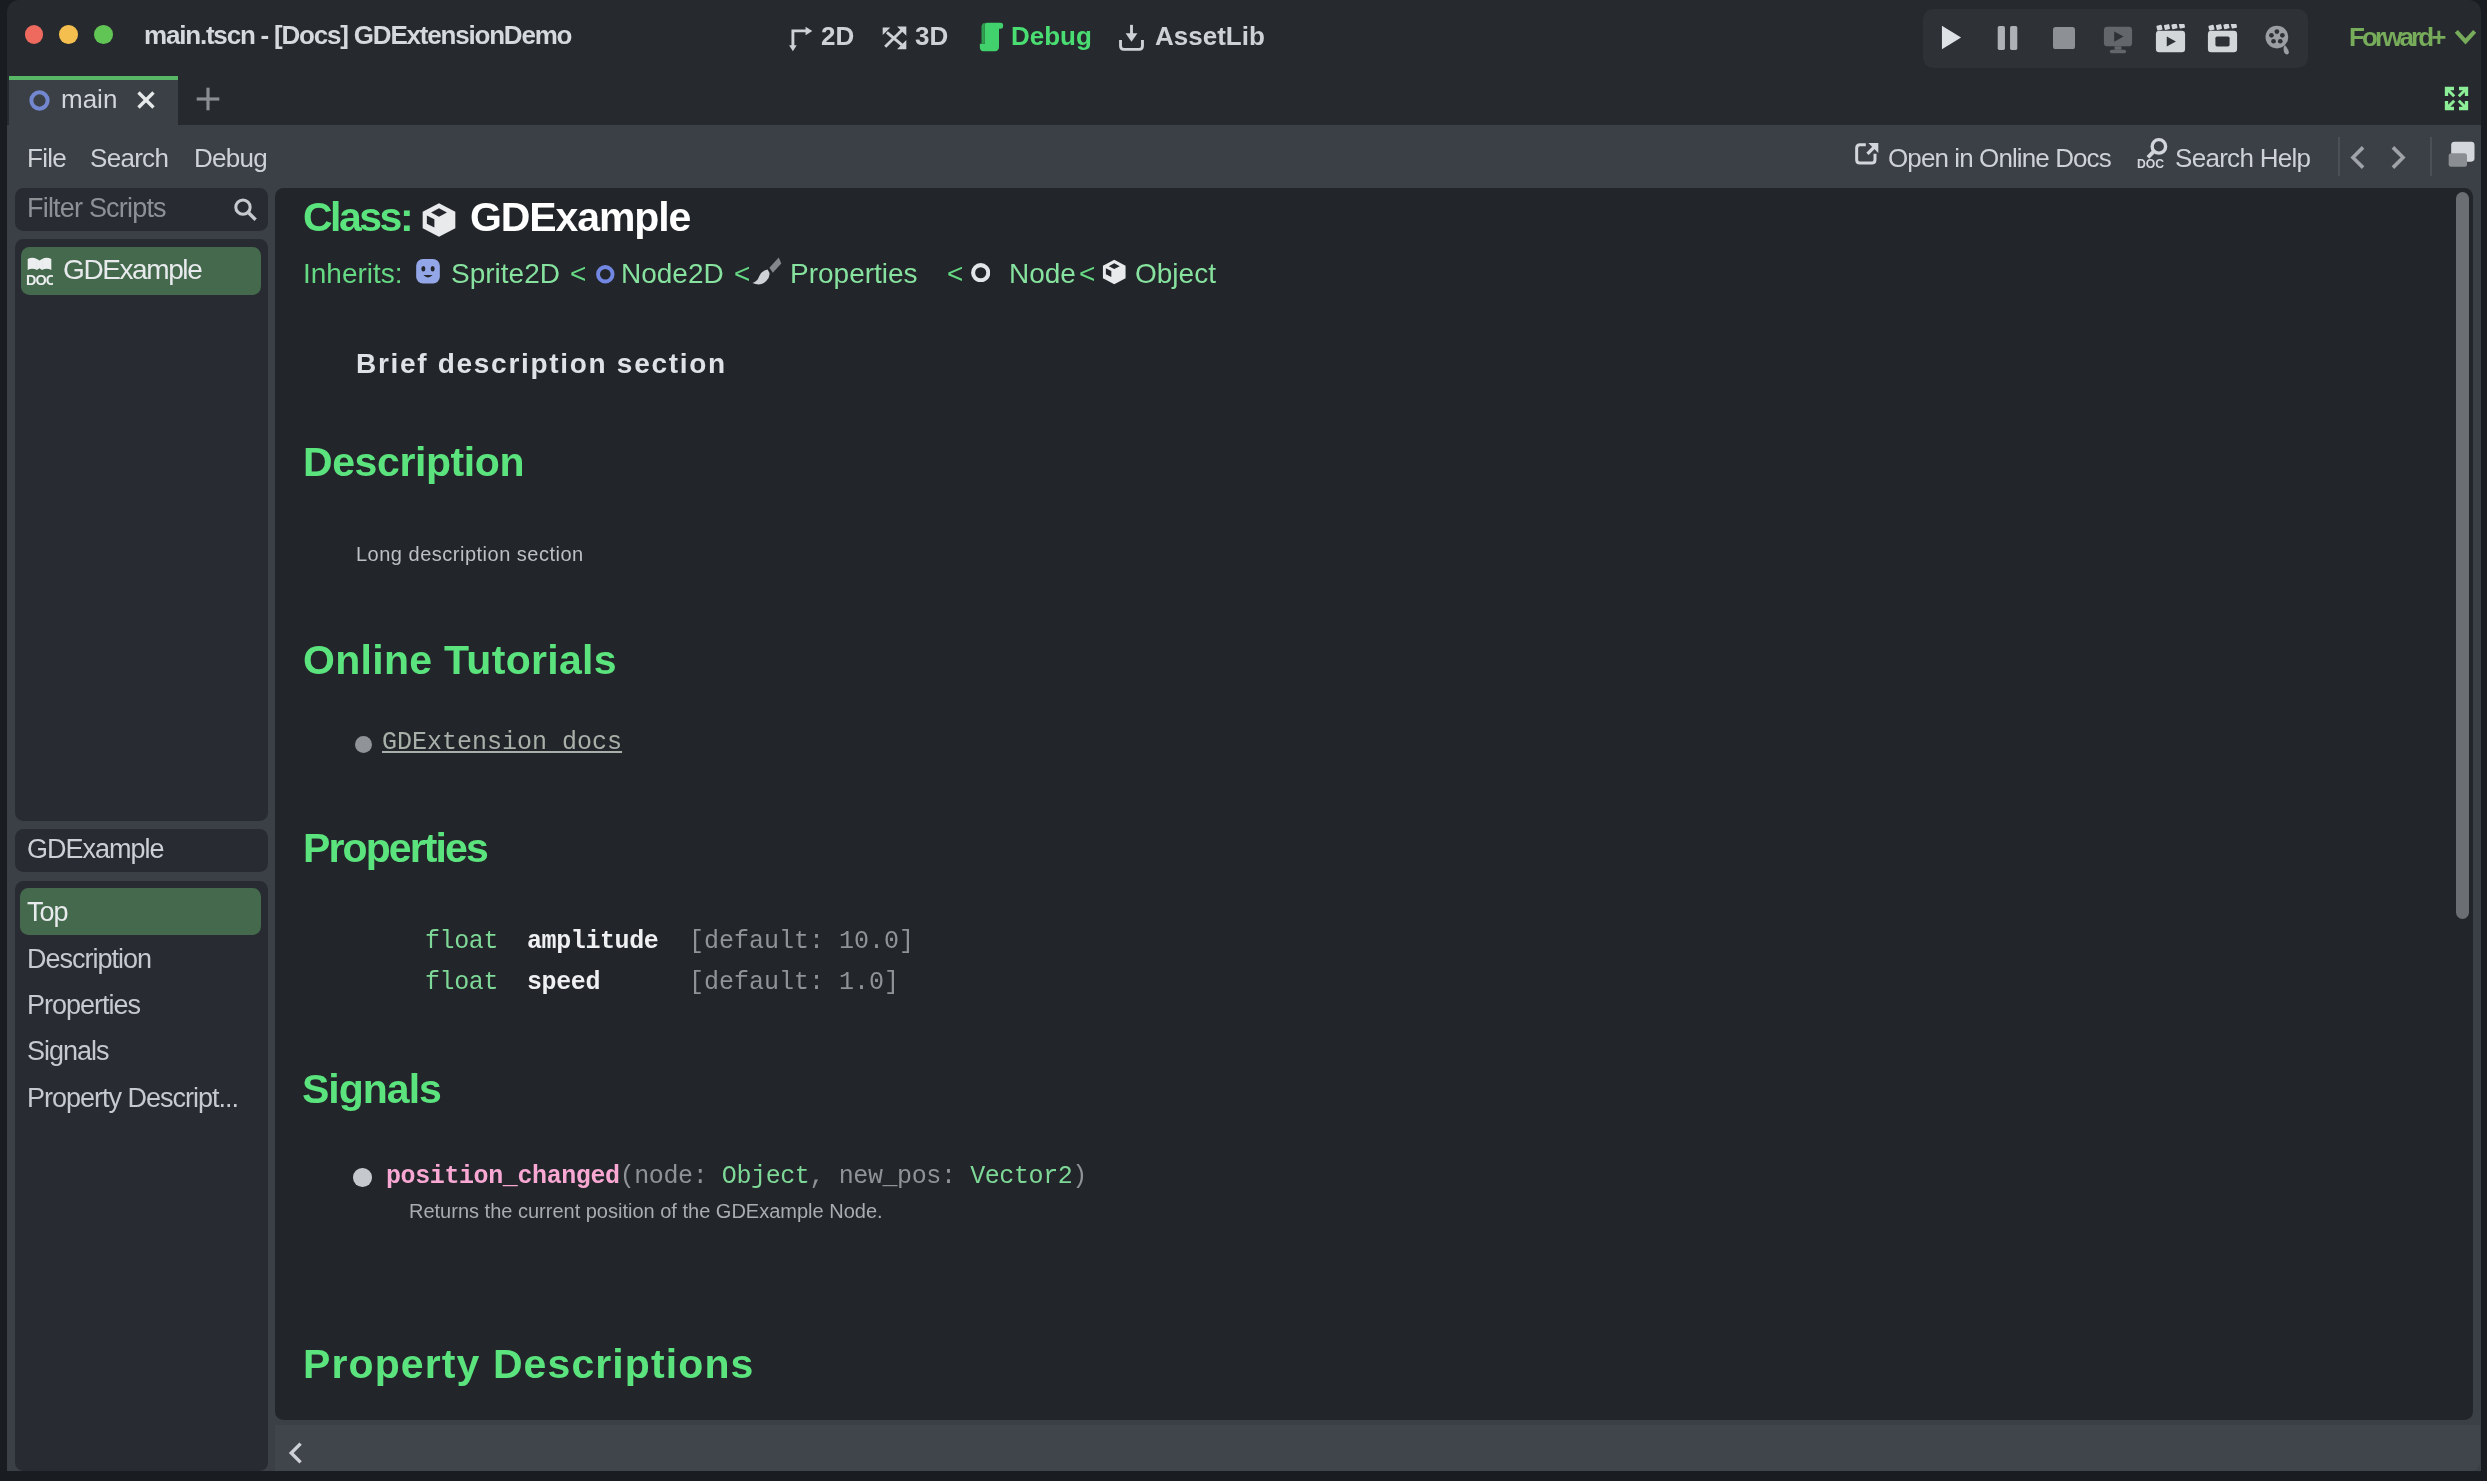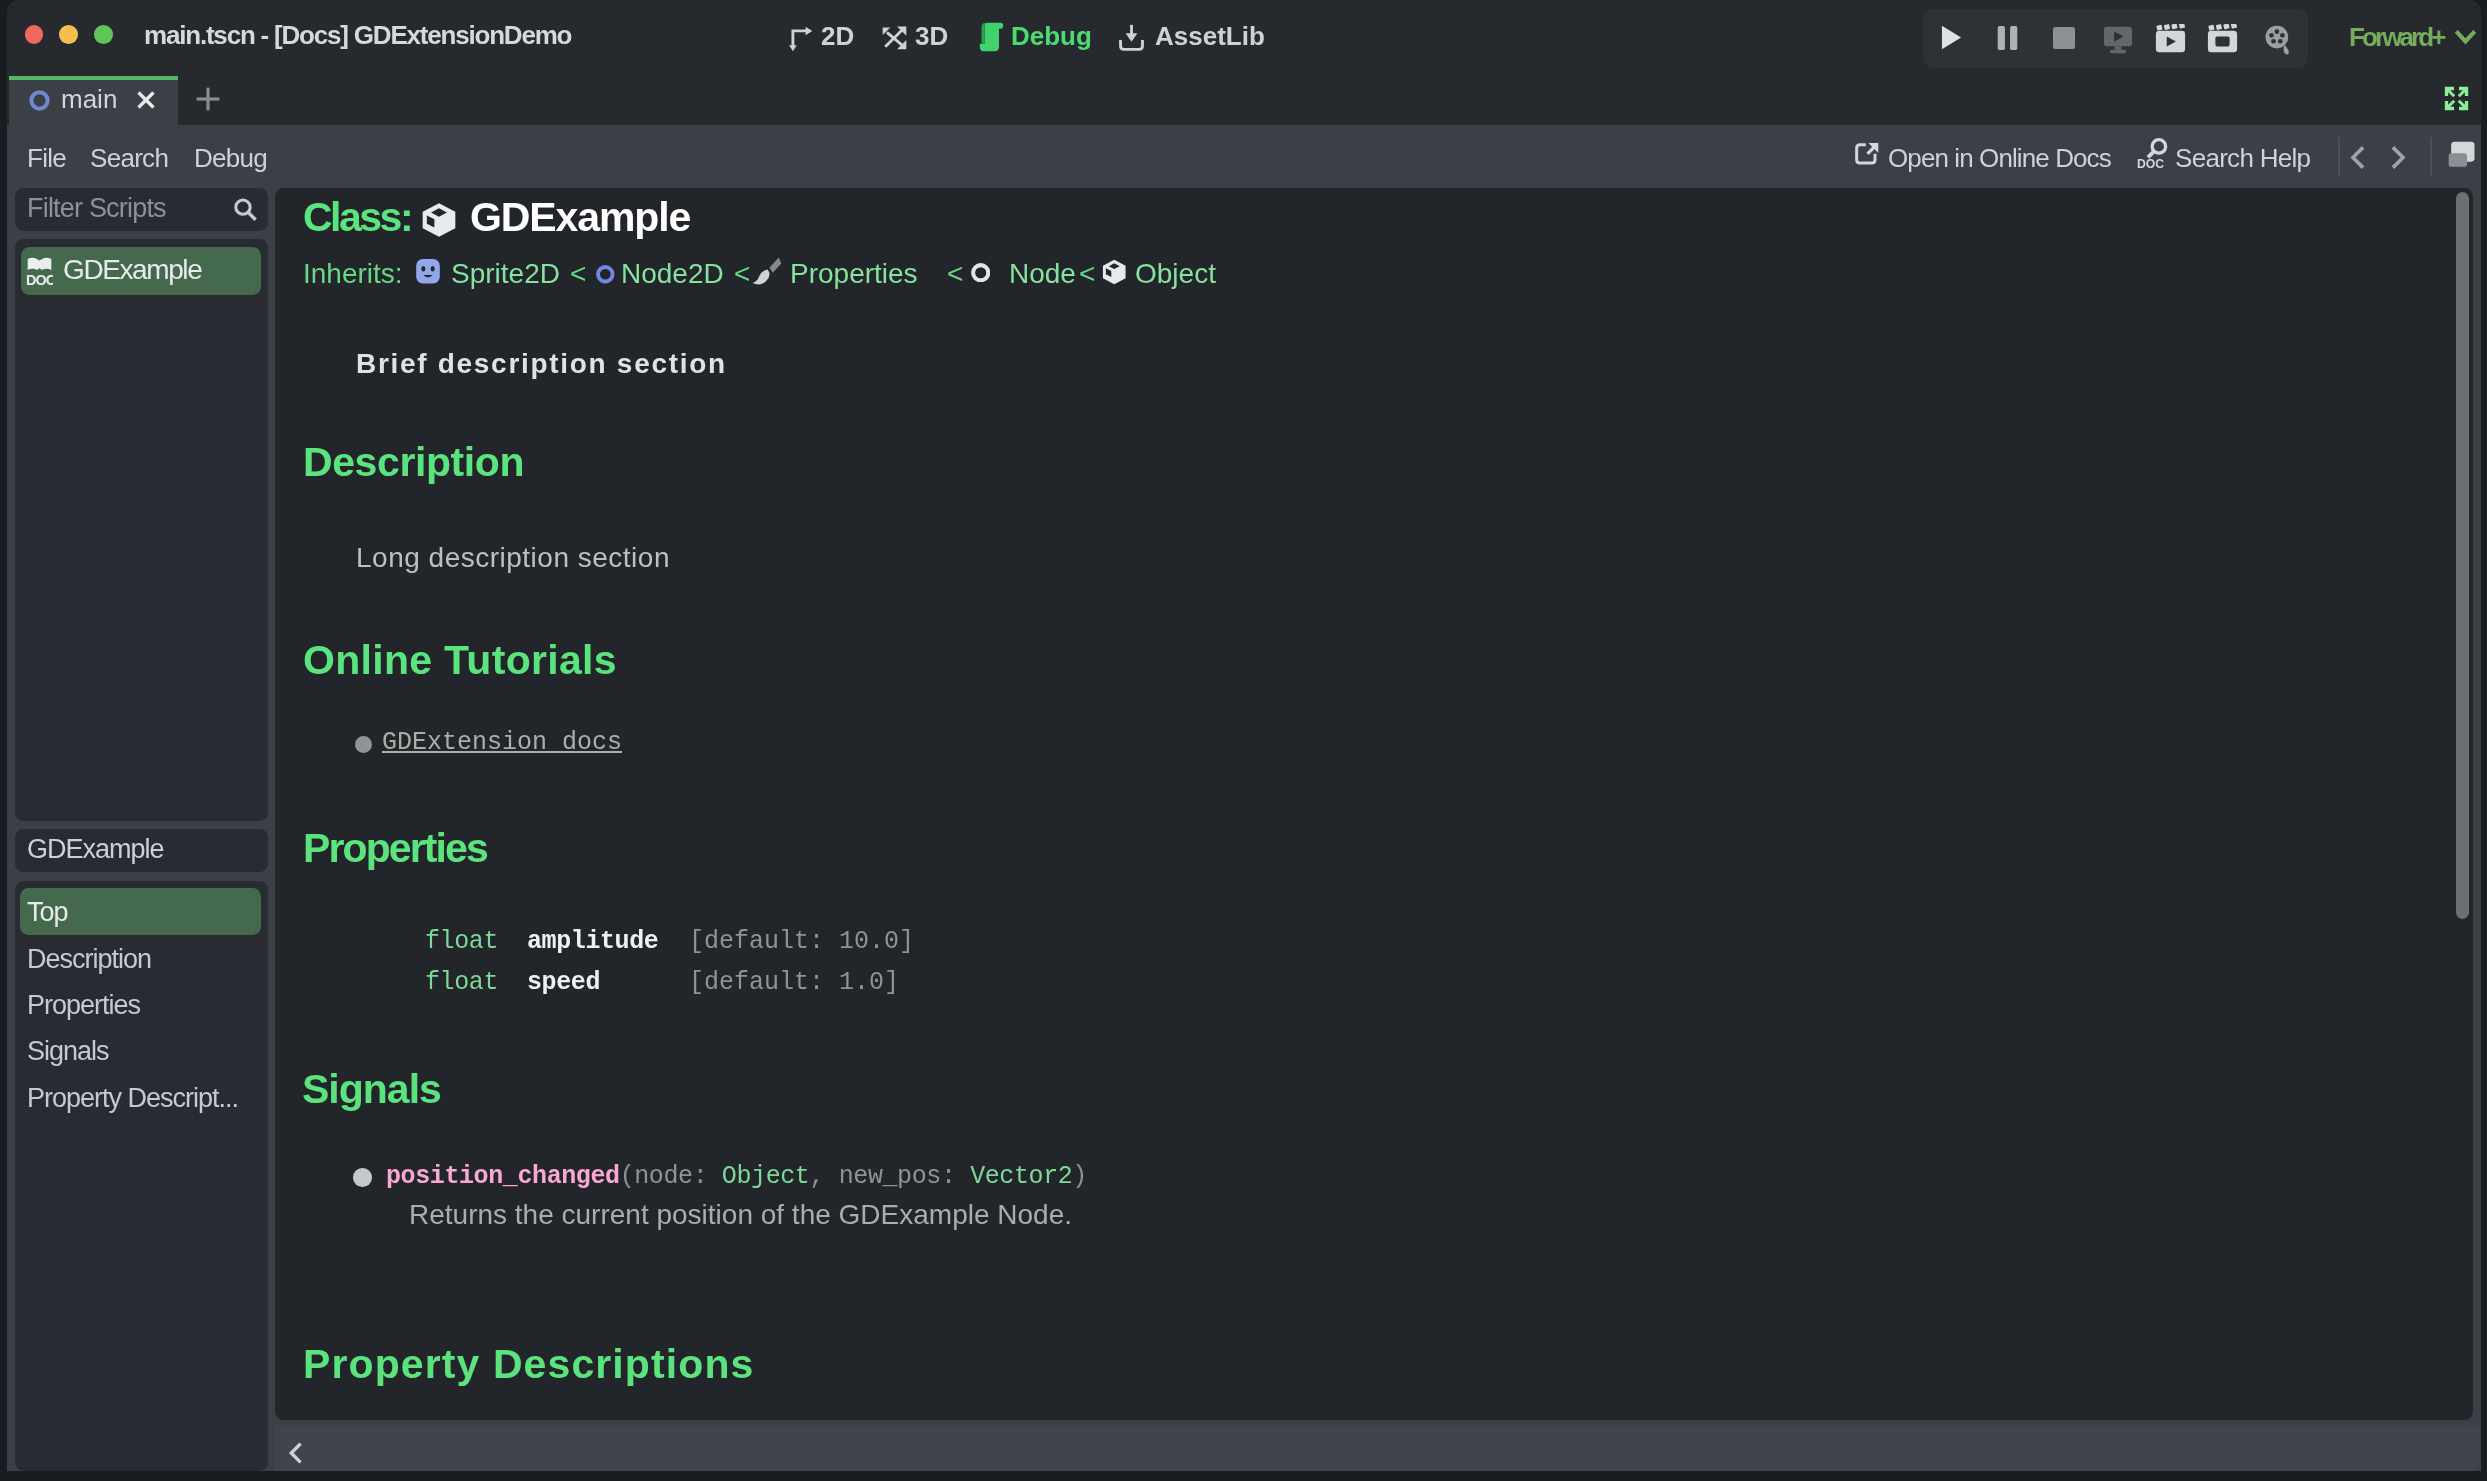--- a/index.html
+++ b/index.html
@@ -45,21 +45,21 @@
   .navitem { left:27px; font-size:27px; color:#c6cad0; letter-spacing:-1px; }
   #topitem { left:20px; top:888px; width:241px; height:47px; background:#44694c; border-radius:8.5px; }
 
   #content { left:275px; top:188px; width:2198px; height:1232px; background:#222529; border-radius:8.5px; }
   #scrollh { left:2456px; top:192px; width:12.7px; height:727px; background:#6b6f74; border-radius:6.8px; }
 
   #bottombar { left:275px; top:1425px; width:2205px; height:46px; background:#40454b; border-radius:0 0 8.5px 0; }
 
   .h1 { font-size:41px; font-weight:bold; color:#5be37e; letter-spacing:-0.4px; }
   .body-bold { font-size:28px; font-weight:bold; color:#dfe2e6; letter-spacing:1.7px; }
-  .body-gray { font-size:28px; color:#bcc0c4; }
+  .body-gray { font-size:20px; color:#bcc0c4; }
   .mono { font-family:Liberation Mono, monospace; font-size:25px; letter-spacing:-0.4px; }
   .green-t { color:#7ed897; }
   .gray-t { color:#8f9398; }
   .inh { top:260px; font-size:28px; }
   .inh-name { color:#86e29e; }
   .inh-lt { color:#65d983; }
   .bullet { width:17px; height:17px; border-radius:50%; }
 </style>
 </head>
 <body>

